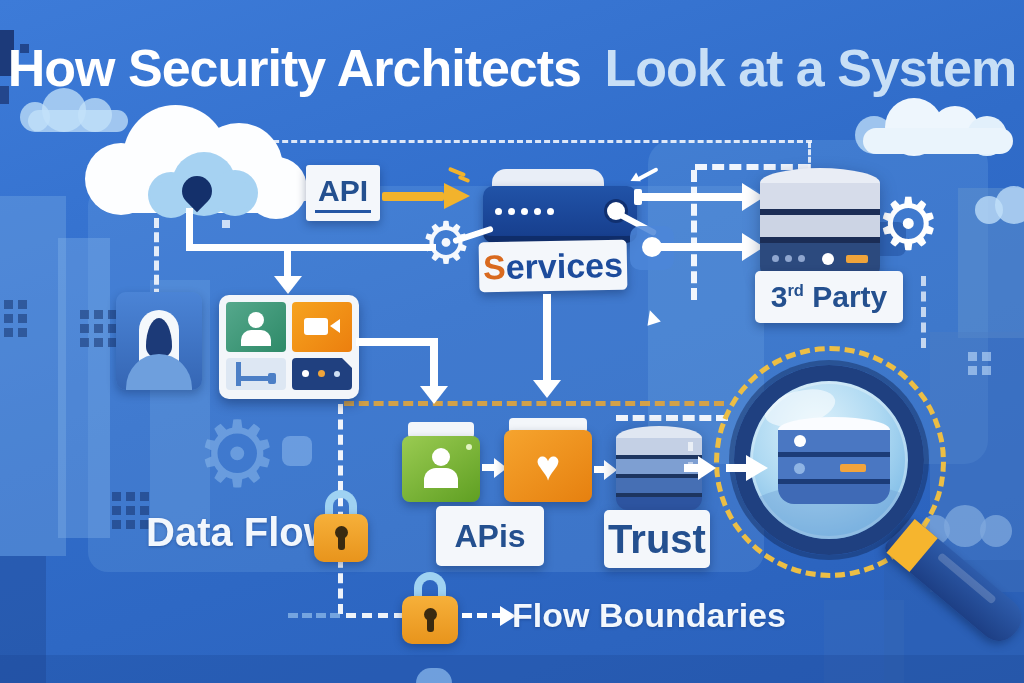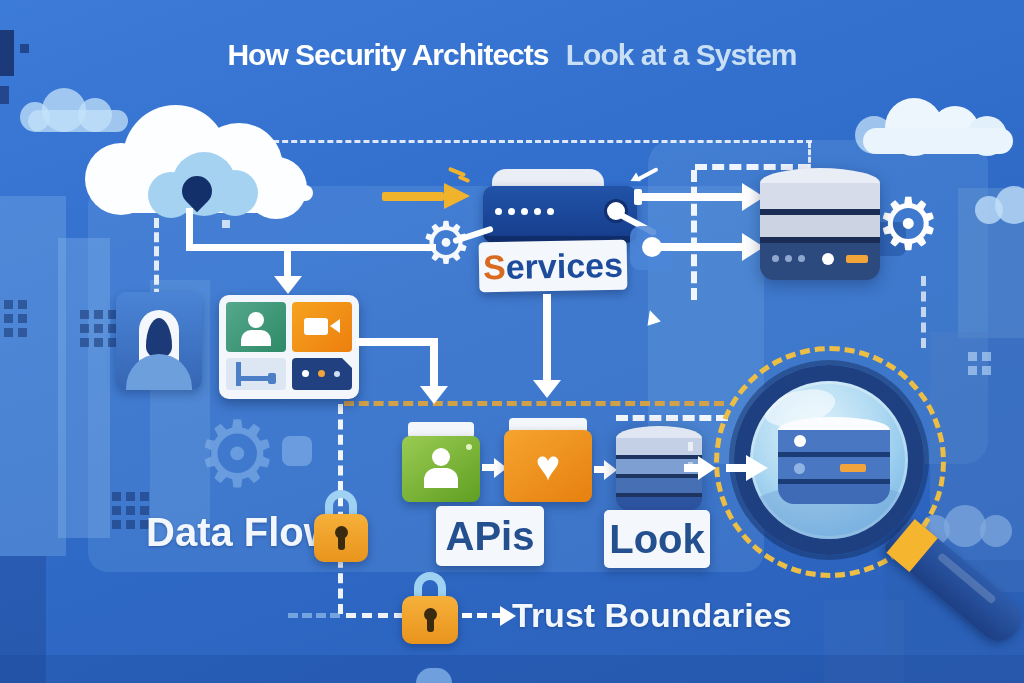--- a/index.html
+++ b/index.html
@@ -122,21 +122,21 @@
   <div class="abs dv" style="left:691px;top:170px;height:130px;border-left:6px dashed rgba(250,252,255,.95);"></div>
   <div class="abs dv" style="left:154px;top:218px;height:95px;border-left:5px dashed rgba(255,255,255,.85);"></div>
   <div class="abs dv" style="left:921px;top:276px;height:72px;border-left:5px dashed rgba(255,255,255,.7);"></div>
 
   <div class="abs dh" style="left:344px;top:401px;width:380px;border-top:5px dashed rgba(225,165,60,.9);"></div>
   <div class="abs dh" style="left:616px;top:415px;width:112px;border-top:6px dashed rgba(255,255,255,.92);"></div>
   <div class="abs dv" style="left:338px;top:404px;height:210px;border-left:5px dashed rgba(255,255,255,.92);"></div>
   <div class="abs dh" style="left:346px;top:613px;width:58px;border-top:5px dashed rgba(255,255,255,.92);"></div>
   <div class="abs dh" style="left:288px;top:613px;width:52px;border-top:5px dashed rgba(175,215,248,.55);"></div>
 
-  <div class="abs" style="left:0;top:38px;width:1024px;text-align:center;font-size:30px;letter-spacing:-1px;white-space:nowrap;">
+  <div class="abs" style="left:0;top:38px;width:1024px;text-align:center;font-size:52px;letter-spacing:-1px;white-space:nowrap;">
     <span style="font-weight:bold;color:#ffffff;">How Security Architects</span>
     <span style="font-weight:600;color:#c8dff6;margin-left:10px;">Look at a System</span>
   </div>
 
   <div class="abs" style="left:85px;top:105px;width:230px;height:112px;">
     <div class="cloudblob" style="left:0;top:38px;width:72px;height:72px;"></div>
     <div class="cloudblob" style="left:38px;top:0;width:105px;height:105px;"></div>
     <div class="cloudblob" style="left:110px;top:18px;width:88px;height:88px;"></div>
     <div class="cloudblob" style="left:160px;top:52px;width:62px;height:62px;"></div>
     <div class="cloudblob" style="left:6px;top:60px;width:200px;height:48px;border-radius:24px;"></div>
@@ -148,20 +148,23 @@
     <div class="cloudblob inner" style="left:65px;top:77px;width:105px;height:26px;border-radius:13px;"></div>
   </div>
   <div class="abs" style="left:182px;top:176px;width:30px;height:30px;background:#14306b;border-radius:50% 50% 50% 0;transform:rotate(-45deg);"></div>
 
   <div class="abs" style="left:186px;top:208px;width:7px;height:42px;background:#fff;"></div>
   <div class="abs" style="left:186px;top:244px;width:250px;height:7px;background:#fff;"></div>
   <div class="abs" style="left:284px;top:248px;width:7px;height:30px;background:#fff;"></div>
   <div class="abs ah" style="left:274px;top:276px;border-left:14px solid transparent;border-right:14px solid transparent;border-top:18px solid #fff;"></div>
   <div class="abs gear" style="left:420px;top:214px;font-size:58px;color:rgba(255,255,255,.95);">⚙</div>
 
+  <div class="abs lbl" style="left:306px;top:165px;width:74px;height:56px;font-size:30px;border-radius:3px;flex-direction:column;">
+    <span style="border-bottom:3px solid #2456a4;padding:0 3px 2px;">API</span>
+  </div>
   <div class="abs" style="left:382px;top:192px;width:62px;height:9px;background:#f2b32c;border-radius:2px;"></div>
   <div class="abs ah" style="left:444px;top:183px;border-top:13px solid transparent;border-bottom:13px solid transparent;border-left:26px solid #f2b32c;"></div>
   <div class="abs" style="left:448px;top:170px;width:18px;height:4px;background:#f2b32c;transform:rotate(22deg);border-radius:2px;"></div>
   <div class="abs" style="left:458px;top:177px;width:12px;height:4px;background:#f2b32c;transform:rotate(22deg);border-radius:2px;"></div>
 
   <div class="abs" style="left:492px;top:169px;width:112px;height:28px;background:#e9eef7;border-radius:14px 14px 6px 6px;"></div>
   <div class="abs" style="left:483px;top:186px;width:130px;height:50px;background:linear-gradient(180deg,#2153a8,#173f8e);border-radius:10px;border-bottom:7px solid #102e6b;display:flex;align-items:center;padding:0 12px;box-shadow:0 4px 10px rgba(8,28,70,.4);">
     <span class="dot" style="width:7px;height:7px;background:#fff;margin-right:6px;"></span>
     <span class="dot" style="width:7px;height:7px;background:#fff;margin-right:6px;"></span>
     <span class="dot" style="width:7px;height:7px;background:#fff;margin-right:6px;"></span>
@@ -195,20 +198,23 @@
     <div class="abs" style="left:0;top:15px;width:120px;height:26px;background:#d6dcea;border-bottom:6px solid #1b2d55;"></div>
     <div class="abs" style="left:0;top:47px;width:120px;height:22px;background:#ccd4e4;border-bottom:6px solid #1b2d55;"></div>
     <div class="abs" style="left:0;top:75px;width:120px;height:37px;background:#2c4a7e;border-radius:0 0 14px 14px;">
       <span class="dot abs" style="left:12px;top:12px;width:7px;height:7px;background:#8fa6cf;"></span>
       <span class="dot abs" style="left:25px;top:12px;width:7px;height:7px;background:#8fa6cf;"></span>
       <span class="dot abs" style="left:38px;top:12px;width:7px;height:7px;background:#8fa6cf;"></span>
       <span class="dot abs" style="left:62px;top:10px;width:12px;height:12px;background:#fff;"></span>
       <span class="abs" style="left:86px;top:12px;width:22px;height:8px;background:#f0a43a;border-radius:2px;"></span>
     </div>
   </div>
+  <div class="abs lbl" style="left:755px;top:271px;width:148px;height:52px;font-size:30px;">
+    <span><span>3</span><sup>rd</sup><span style="white-space:pre;"> Party</span></span>
+  </div>
 
   <div class="abs" style="left:116px;top:292px;width:86px;height:98px;background:linear-gradient(180deg,#4b84d6,#3566b4);border-radius:10px;box-shadow:0 4px 10px rgba(8,28,70,.3);overflow:hidden;">
     <div class="abs" style="left:23px;top:18px;width:40px;height:64px;background:#f4f8fc;border-radius:20px 20px 4px 4px;"></div>
     <div class="abs" style="left:30px;top:26px;width:26px;height:40px;background:#1c3a78;border-radius:50% 50% 45% 45% / 70% 70% 28% 28%;"></div>
     <div class="abs" style="left:10px;top:62px;width:66px;height:40px;background:#6e9fdd;border-radius:50% 50% 0 0 / 85% 85% 0 0;"></div>
   </div>
 
   <div class="abs" style="left:219px;top:295px;width:140px;height:104px;background:#f3f6fa;border-radius:10px;box-shadow:0 5px 12px rgba(8,28,70,.4);padding:7px;box-sizing:border-box;display:grid;grid-template-columns:60px 60px;grid-template-rows:50px 32px;gap:6px;">
     <div style="background:linear-gradient(135deg,#55a88c,#2e8a68);border-radius:4px;position:relative;">
       <span class="dot abs" style="left:22px;top:10px;width:16px;height:16px;background:#fff;"></span>
@@ -256,46 +262,46 @@
   <div class="abs" style="left:616px;top:426px;width:86px;height:84px;filter:drop-shadow(0 4px 8px rgba(8,28,70,.35));">
     <div class="abs" style="left:0;top:0;width:86px;height:24px;background:#e0e7f2;border-radius:50%;"></div>
     <div class="abs" style="left:0;top:12px;width:86px;height:17px;background:#c4d0e5;border-bottom:4px solid #1d3560;"></div>
     <div class="abs" style="left:0;top:33px;width:86px;height:15px;background:#7e9fd2;border-bottom:4px solid #1d3560;"></div>
     <div class="abs" style="left:0;top:52px;width:86px;height:15px;background:#466fb4;border-bottom:4px solid #1d3560;"></div>
     <div class="abs" style="left:0;top:71px;width:86px;height:13px;background:#2d54a0;border-radius:0 0 12px 12px;"></div>
     <span class="abs" style="left:72px;top:16px;width:5px;height:9px;background:rgba(255,255,255,.65);"></span>
     <span class="abs" style="left:72px;top:36px;width:5px;height:9px;background:rgba(255,255,255,.5);"></span>
   </div>
 
-  <div class="abs lbl" style="left:436px;top:506px;width:108px;height:60px;font-size:40px;">
+  <div class="abs lbl" style="left:436px;top:506px;width:108px;height:60px;font-size:32px;">
     <span>APis</span>
   </div>
   <div class="abs lbl" style="left:604px;top:510px;width:106px;height:58px;font-size:40px;">
-    <span>Look</span>
+    <span>Trust</span>
   </div>
 
   <div class="abs txt" style="left:146px;top:510px;font-size:40px;">Data Flow</div>
   <div class="abs" style="left:314px;top:490px;width:54px;height:72px;">
     <div class="abs" style="left:11px;top:0;width:32px;height:28px;border:8px solid #9fd2f2;border-bottom:none;border-radius:18px 18px 0 0;box-sizing:border-box;"></div>
     <div class="abs" style="left:0;top:24px;width:54px;height:48px;background:linear-gradient(180deg,#f6b03a,#e8941c);border-radius:10px;box-shadow:0 3px 8px rgba(8,28,70,.35);">
       <span class="dot abs" style="left:21px;top:12px;width:13px;height:13px;background:#3a2a10;"></span>
       <span class="abs" style="left:24px;top:22px;width:7px;height:14px;background:#3a2a10;border-radius:0 0 3px 3px;"></span>
     </div>
   </div>
 
   <div class="abs" style="left:402px;top:572px;width:56px;height:72px;">
     <div class="abs" style="left:12px;top:0;width:32px;height:28px;border:8px solid #9fd2f2;border-bottom:none;border-radius:18px 18px 0 0;box-sizing:border-box;"></div>
     <div class="abs" style="left:0;top:24px;width:56px;height:48px;background:linear-gradient(180deg,#f6b03a,#e8941c);border-radius:10px;box-shadow:0 3px 8px rgba(8,28,70,.35);">
       <span class="dot abs" style="left:22px;top:12px;width:13px;height:13px;background:#3a2a10;"></span>
       <span class="abs" style="left:25px;top:22px;width:7px;height:14px;background:#3a2a10;border-radius:0 0 3px 3px;"></span>
     </div>
   </div>
   <div class="abs dh" style="left:462px;top:613px;width:40px;border-top:5px dashed #fff;"></div>
   <div class="abs ah" style="left:500px;top:606px;border-top:10px solid transparent;border-bottom:10px solid transparent;border-left:16px solid #fff;"></div>
-  <div class="abs txt" style="left:512px;top:596px;font-size:34px;">Trust Boundaries</div>
+  <div class="abs txt" style="left:512px;top:596px;font-size:34px;">Flow Boundaries</div>
 
   <div class="abs dot" style="left:714px;top:346px;width:232px;height:232px;border:5px dashed #ecbe45;box-sizing:border-box;"></div>
 
   <div class="abs" style="left:896px;top:510px;width:156px;height:44px;transform:rotate(40deg);transform-origin:0 50%;background:linear-gradient(180deg,#2e5cab,#1d3f85);border-radius:8px 20px 20px 8px;box-shadow:0 4px 8px rgba(8,28,70,.4);">
     <div style="position:absolute;left:6px;top:0;width:30px;height:44px;background:#f6b52e;"></div>
     <div style="position:absolute;left:48px;top:8px;width:72px;height:8px;background:rgba(255,255,255,.18);border-radius:4px;"></div>
   </div>
 
   <div class="abs dot" style="left:734px;top:365px;width:190px;height:190px;border:16px solid #1f4080;box-sizing:border-box;background:radial-gradient(circle at 42% 30%,#ddf1fb 0%,#aed9f2 45%,#84bfe8 75%,#6fb0dd 100%);box-shadow:0 0 0 5px rgba(16,38,84,.45), inset 0 0 0 3px rgba(255,255,255,.3);overflow:hidden;">
     <div class="abs" style="left:14px;top:10px;width:72px;height:34px;background:rgba(255,255,255,.55);border-radius:50%;transform:rotate(-14deg);"></div>

